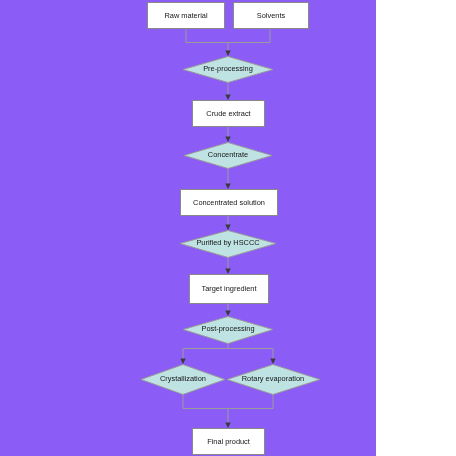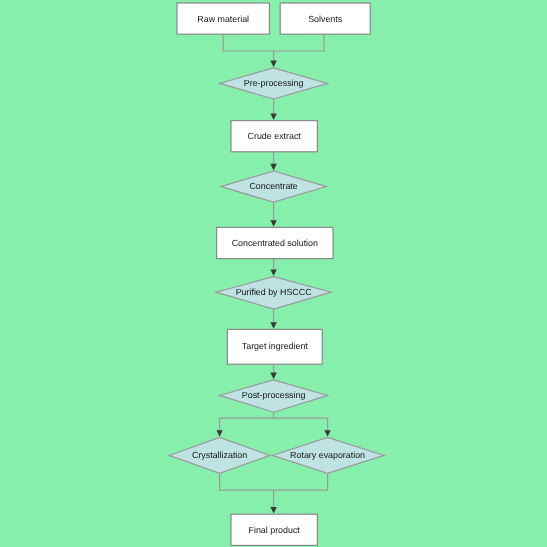--- a/index.html
+++ b/index.html
@@ -6,23 +6,23 @@
   html, body {
     margin: 0;
     padding: 0;
     background: #ffffff;
   }
   body {
     font-family: "Liberation Sans", sans-serif;
   }
   #flow-root {
     position: relative;
-    width: 456px;
+    width: 376px;
     height: 456px;
-    background: #86efac;
+    background: #8b5cf6;
     overflow: hidden;
   }
   #flow-svg {
     position: absolute;
     left: 0;
     top: 0;
     width: 456px;
     height: 456px;
     display: block;
   }

